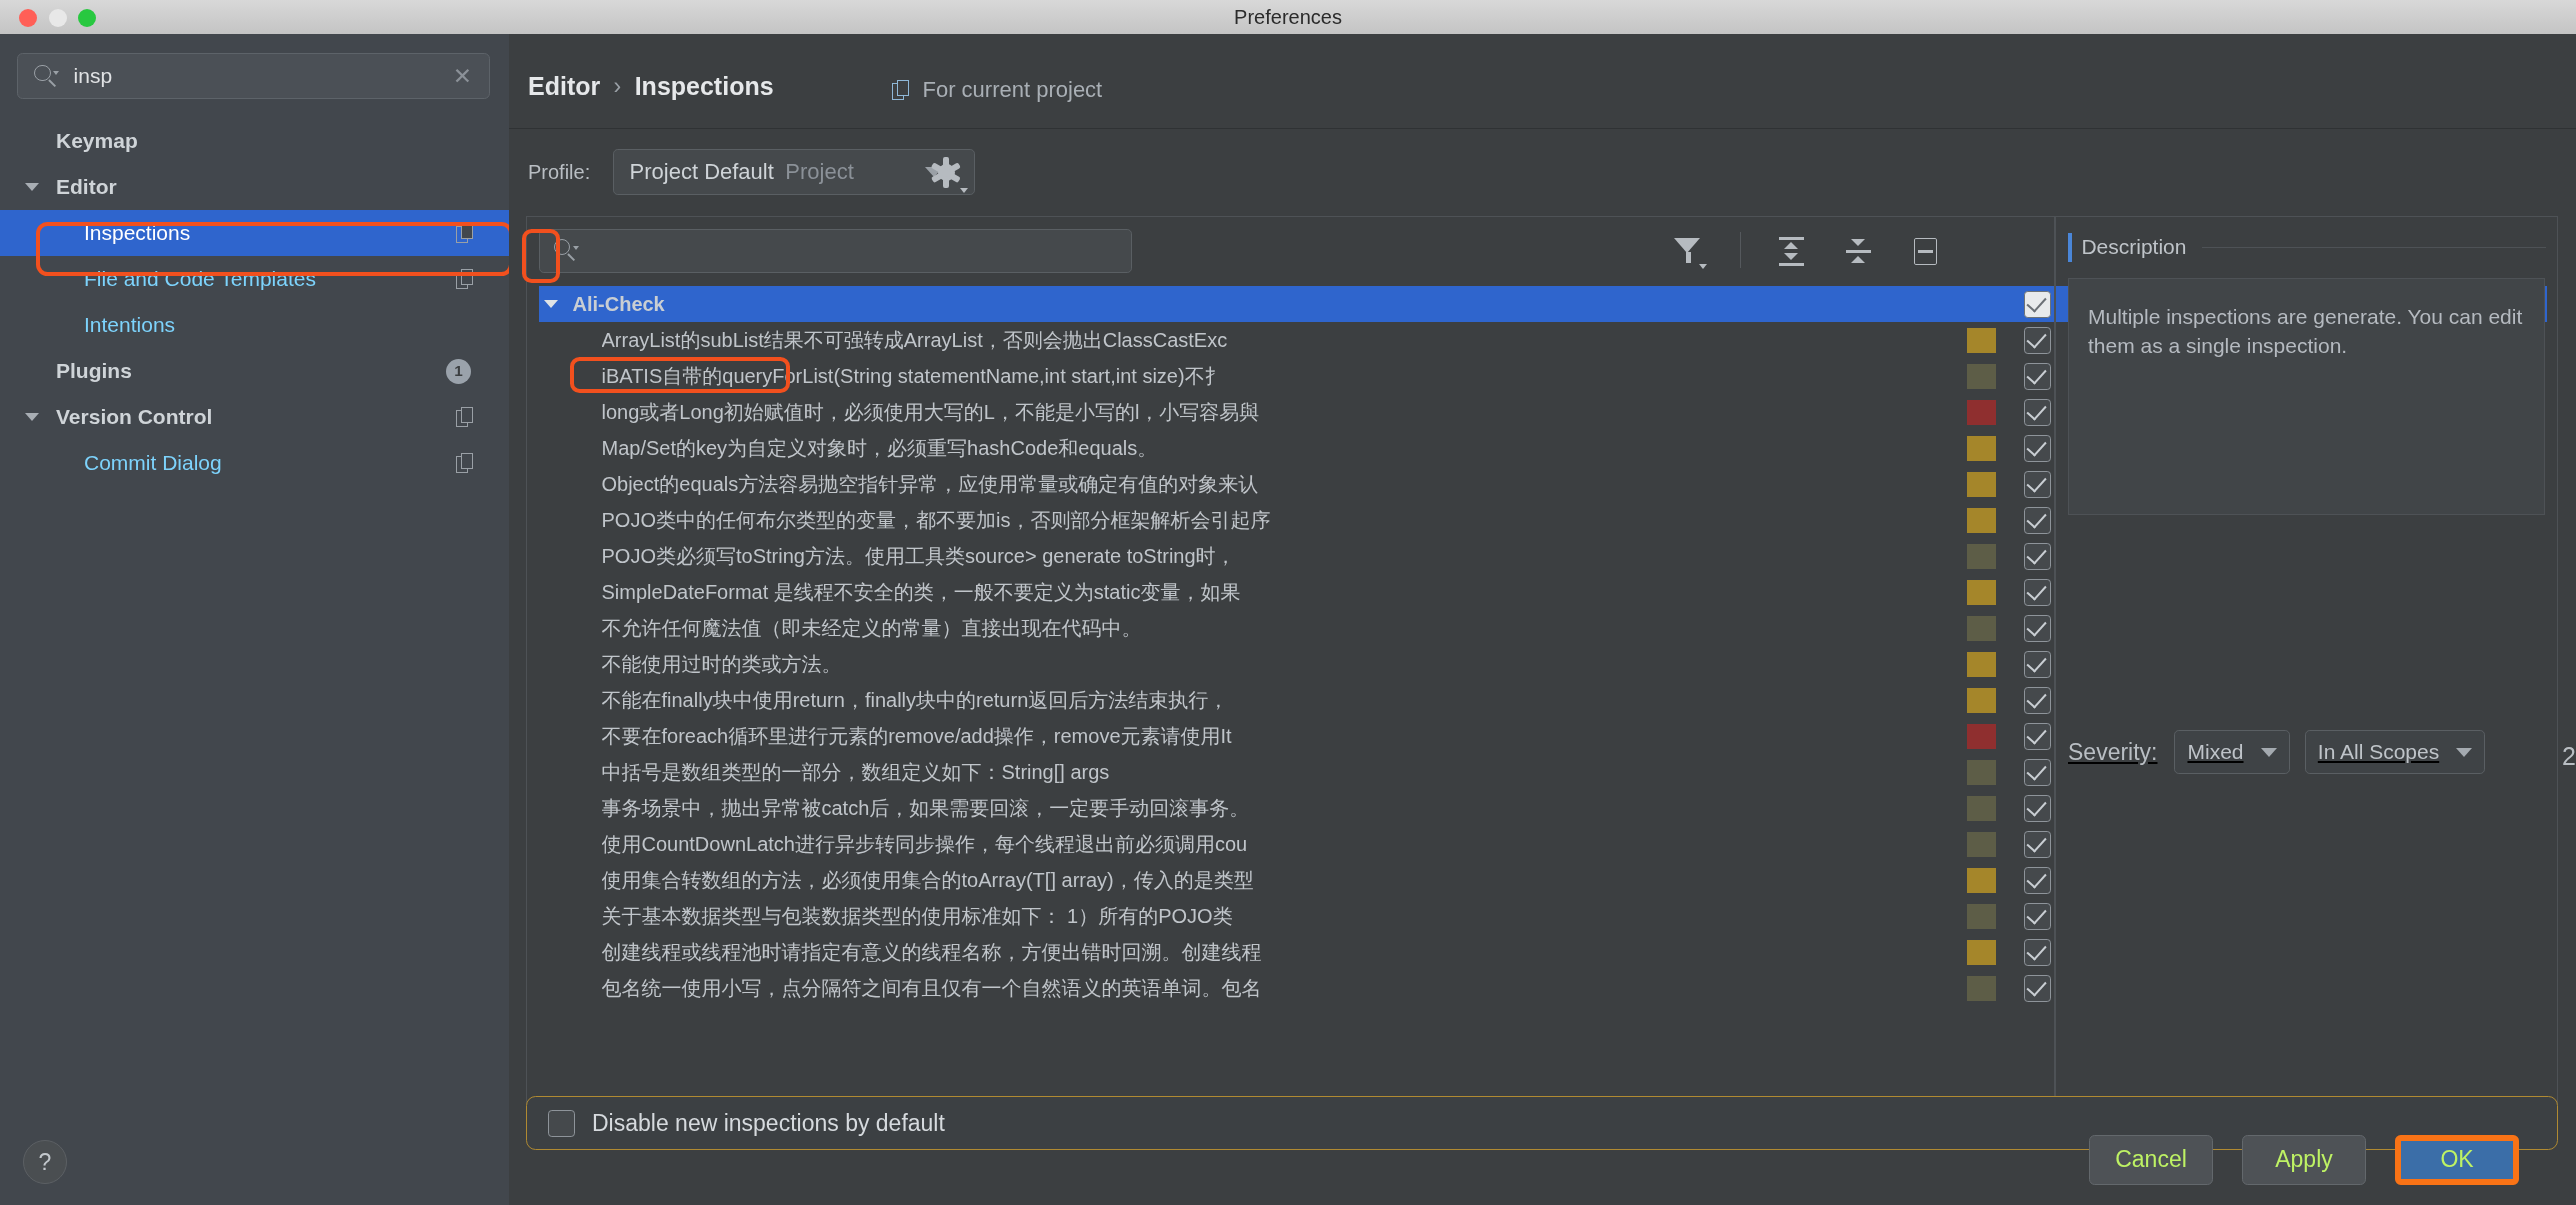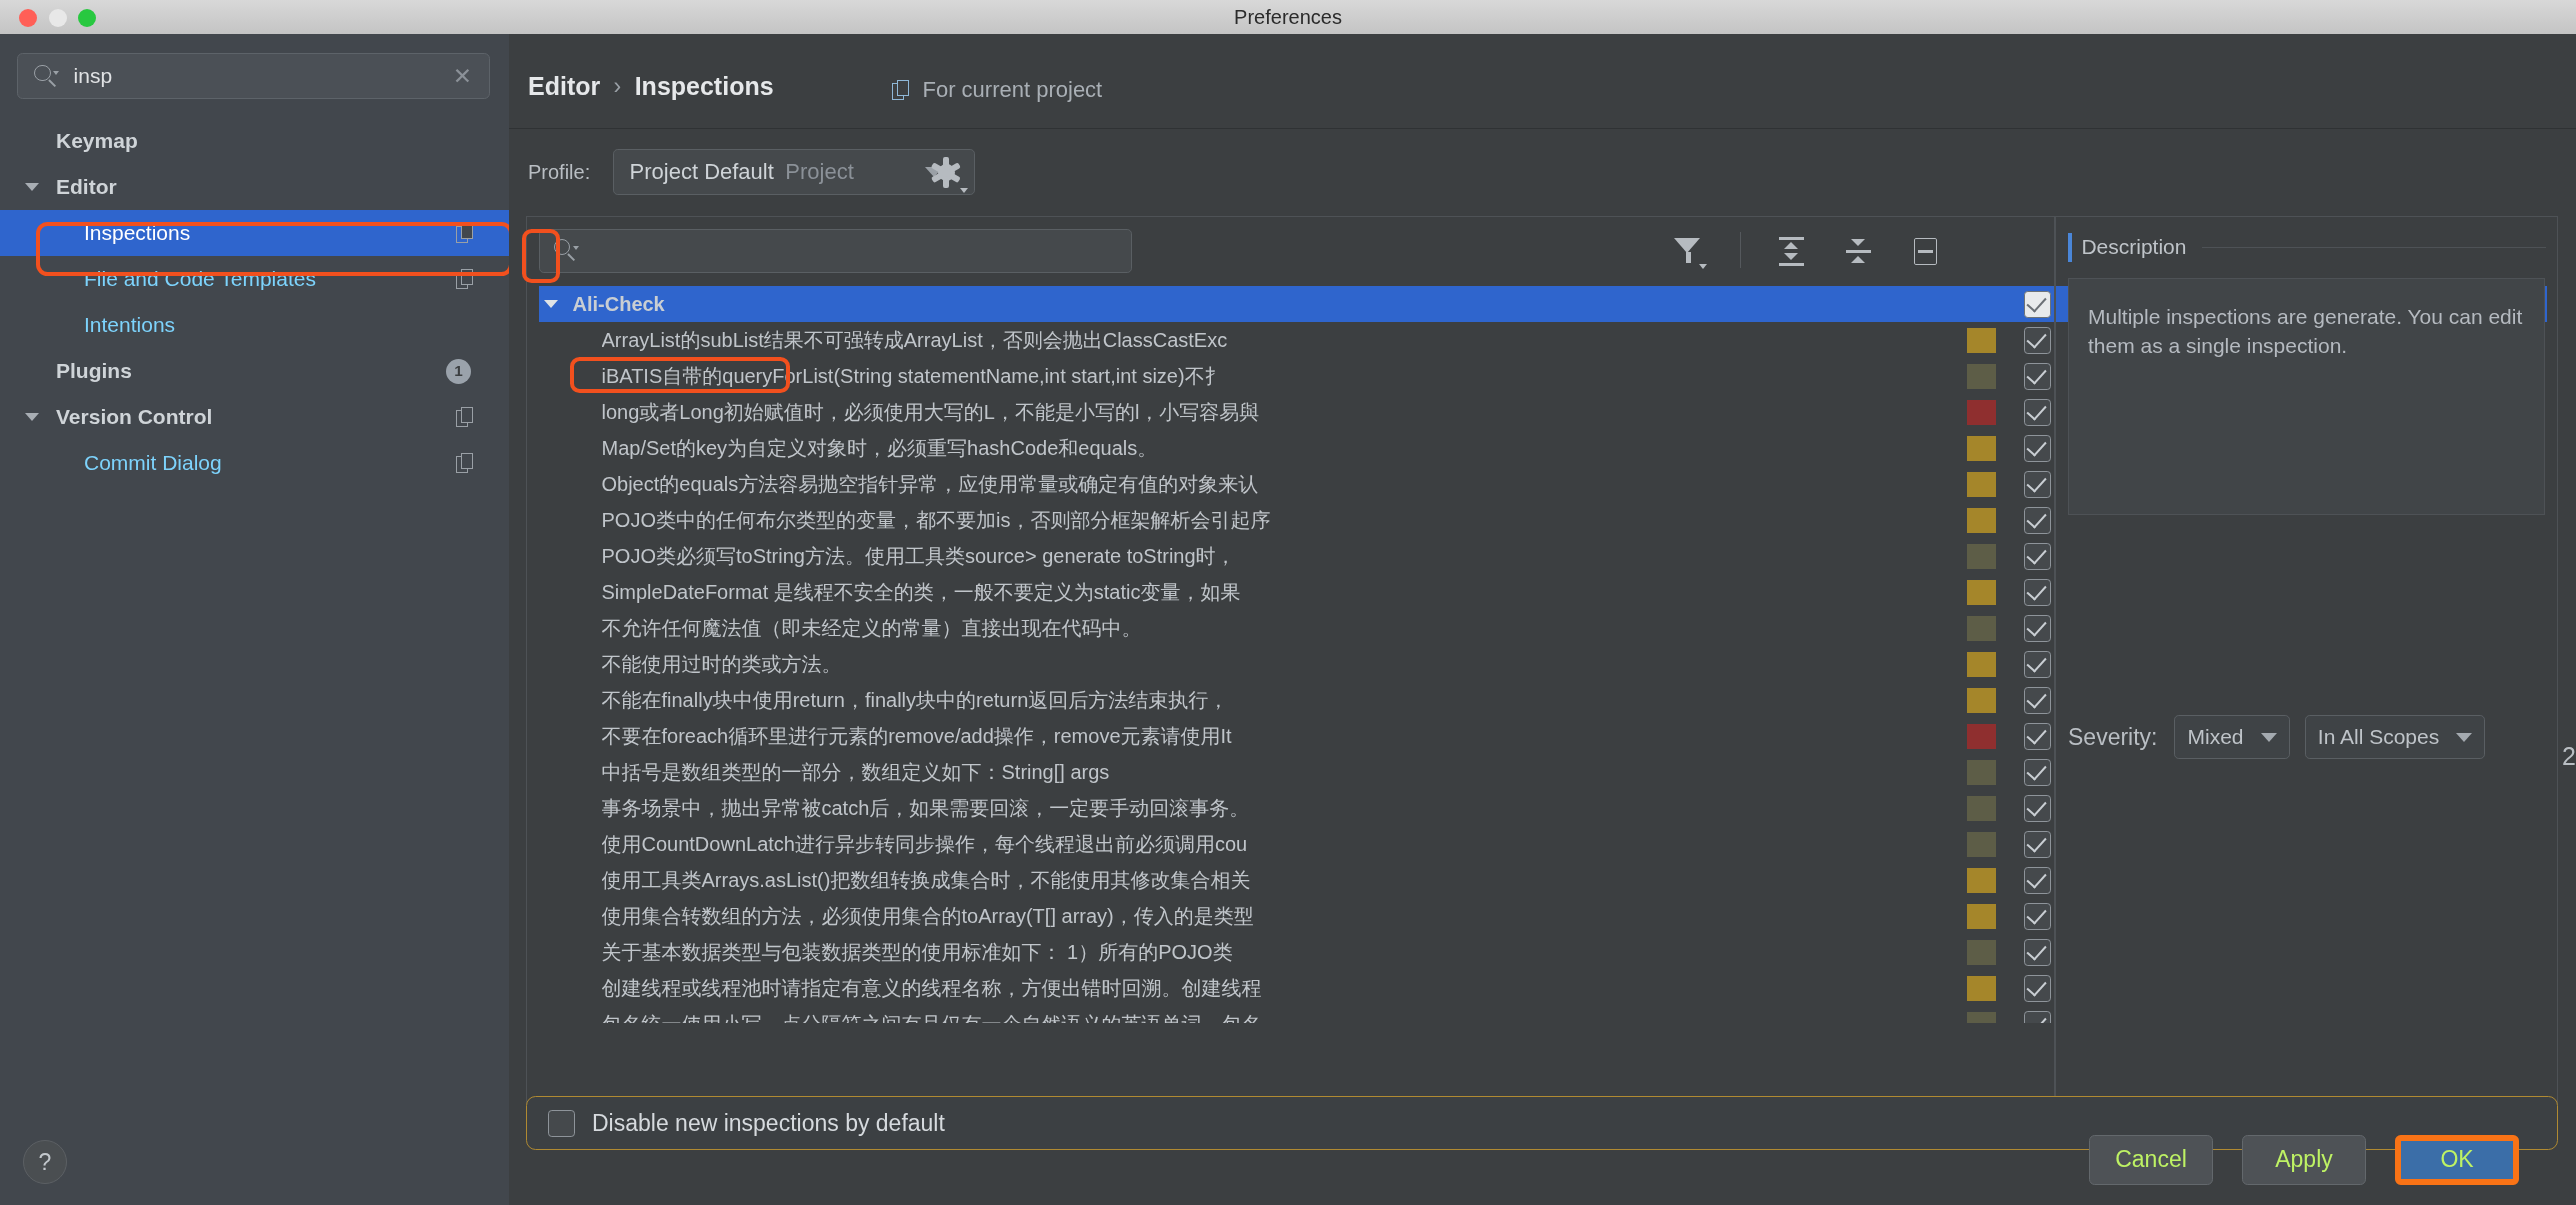--- a/index.html
+++ b/index.html
@@ -244,21 +244,21 @@
   .desc-hdr{display:flex;align-items:center;height:34px;}
   .desc-bar{width:3.8px;height:29px;background:#4a86d8;margin-right:9.6px;}
   .desc-title{font-size:21px;color:#bfc4c9;margin-right:15.3px;}
   .desc-line{flex:1;height:1px;background:#4e5256;}
   .desc-body{
     margin-top:13.4px;width:477px;height:237px;box-sizing:border-box;
     background:#414548;border:1px solid #4e5256;
     padding:23px 19px;font-size:21px;color:#b5bac0;line-height:1.4;
   }
   .severity-row{
-    position:absolute;left:1541px;top:496px;display:flex;align-items:center;height:48px;
+    position:absolute;left:1541px;top:511px;display:flex;align-items:center;height:48px;text-decoration:underline;
   }
   .sev-lbl{font-size:23px;color:#b9bec3;margin-right:17px;}
   .sev-combo{
     height:44px;box-sizing:border-box;background:#3f4346;border:1px solid #5a5f63;
     border-radius:4.8px;display:flex;align-items:center;padding:0 12px;margin-right:15.3px;
     position:relative;
   }
   .sev-combo span{font-size:21px;color:#bfc4c9;}
   .sev-combo .sc{
     margin-left:17px;width:0;height:0;
@@ -552,27 +552,20 @@
             </span>
           </div>
           <div class="row">
             <span class="txt">使用CountDownLatch进行异步转同步操作，每个线程退出前必须调用cou</span>
             <span class="sev" style="background: rgb(93, 93, 71);"></span>
             <span class="cb">
               <span class="tick"></span>
             </span>
           </div>
           <div class="row">
-            <span class="txt">使用工具类Arrays.asList()把数组转换成集合时，不能使用其修改集合相关</span>
-            <span class="sev" style="background: rgb(165, 134, 42);"></span>
-            <span class="cb">
-              <span class="tick"></span>
-            </span>
-          </div>
-          <div class="row">
             <span class="txt">使用集合转数组的方法，必须使用集合的toArray(T[] array)，传入的是类型</span>
             <span class="sev" style="background: rgb(165, 134, 42);"></span>
             <span class="cb">
               <span class="tick"></span>
             </span>
           </div>
           <div class="row">
             <span class="txt">关于基本数据类型与包装数据类型的使用标准如下：      1）所有的POJO类</span>
             <span class="sev" style="background: rgb(93, 93, 71);"></span>
             <span class="cb">

